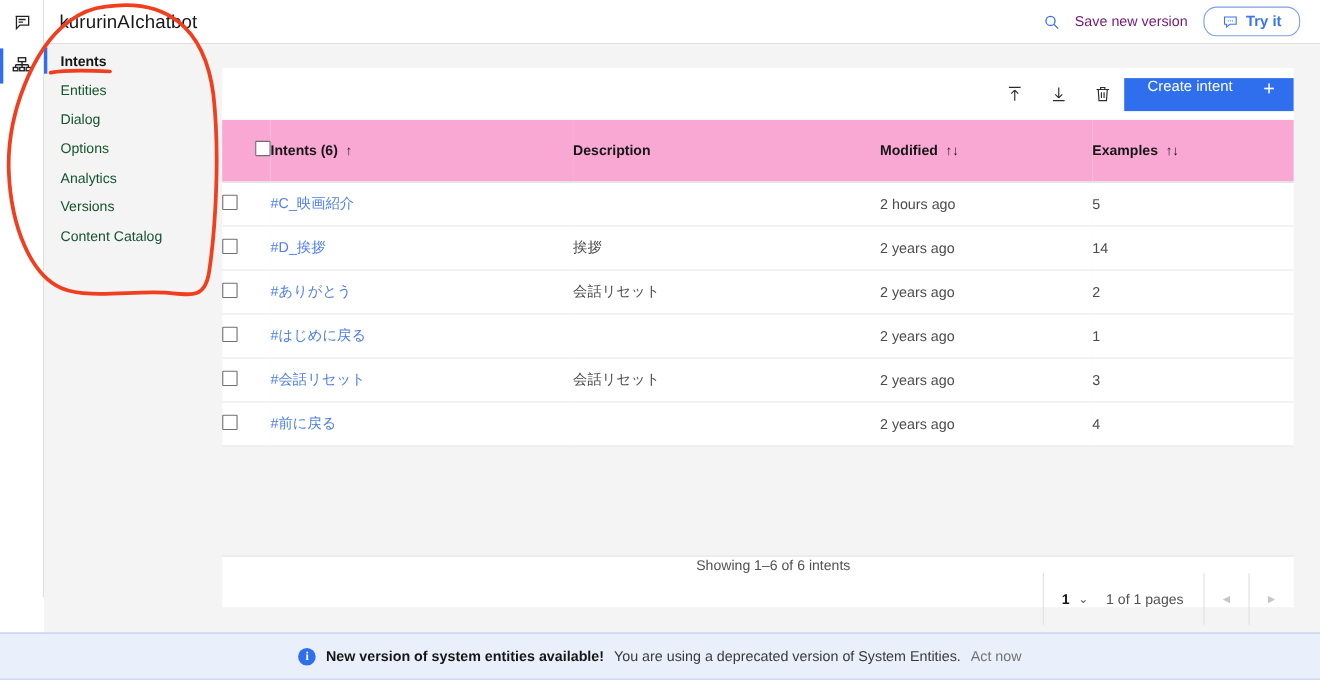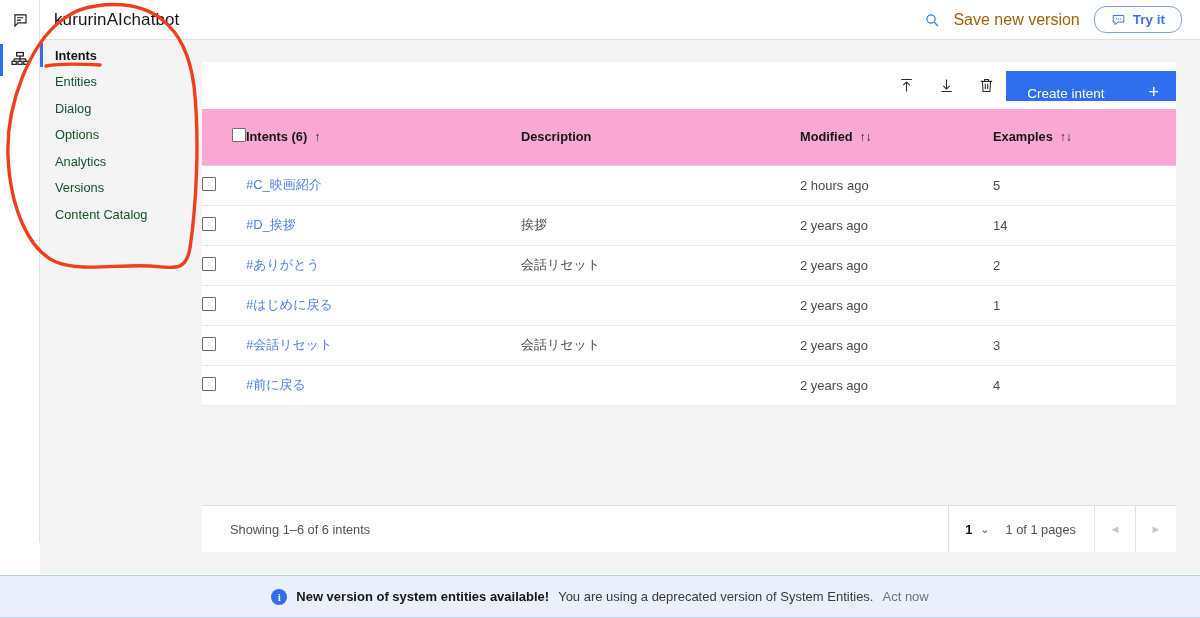--- a/index.html
+++ b/index.html
@@ -34,21 +34,21 @@
     display: flex; align-items: center;
   }
   .app-title {
     margin-left: 14px; font-size: 17px; color: #161616; letter-spacing: .1px;
   }
   .topbar-right {
     margin-left: auto; display: flex; align-items: center; height: 40px;
   }
   .search-icon { width: 26px; display:flex; align-items:center; justify-content:center; color:#2f6fed; }
   .save-version {
-    font-size: 16px; color: #a16207; padding: 0 14px 0 8px;
+    font-size: 13px; color: #701a75; padding: 0 14px 0 8px;
   }
   .tryit {
     display: flex; align-items: center; gap: 7px;
     height: 27px; padding: 0 16px; margin-right: 18px;
     border: 1px solid #7f9fe8; border-radius: 12px;
     background: #fff; color: #3b74ef; font-size: 13.5px; font-weight: 700;
   }
   .tryit svg { display: block; }
 
   
@@ -76,22 +76,22 @@
   .table-toolbar {
     height: 47px; background: #ffffff;
     display: flex; align-items: center; justify-content: flex-end;
   }
   .tb-icon {
     width: 40px; height: 47px; display: flex; align-items: center;
     justify-content: center; color: #2c2c2c;
   }
   .tb-icon svg { display:block; }
   .create-btn {
-    display: flex; align-items: flex-end; height: 30px; padding: 0 17px 0 21px;
-    background: #2f6fed; color: #fff; font-size: 13.5px; gap: 44px; white-space: nowrap;
+    display: flex; align-items: flex-start; height: 30px; padding: 0 17px 0 21px;
+    background: #2f6fed; color: #fff; font-size: 13.5px; gap: 28px; white-space: nowrap;
   }
   .create-btn .plus { font-size: 18px; line-height: 1; font-weight: 400; }
 
   table.intents { width: 974px; border-collapse: collapse; table-layout: fixed; }
   table.intents thead th {
     background: #f9a8d4; height: 56px; font-size: 12.8px; font-weight: 700;
     color: #161616; text-align: right; padding: 0;
     border-bottom: 1px solid #d5d5d5;
   }
   table.intents tbody td {
@@ -112,21 +112,21 @@
   }
   td .intent-link { color: #4d7fe8; font-size: 13px; }
   td.desc { color: #4c4c4c; }
   td.mod  { color: #5c5c5c; font-size: 12.8px; }
   td.ex   { color: #8d8d8d; font-size: 12.8px; }
 
   
   .pagination {
     position: absolute; left: 17px; top: 465px; width: 974px; height: 47px;
     background: #ffffff; border-top: 1px solid #e0e0e0;
-    display: flex; align-items: center; font-size: 12.8px; color: #525252;
+    display: flex; align-items: center; font-size: 12.8px; color: #525252; flex-direction: column;
   }
   .showing { padding-left: 28px; }
   .pg-right { margin-left: auto; display: flex; align-items: center; height: 47px; }
   .pg-sel {
     display:flex; align-items:center; gap:8px; padding: 0 14px 0 16px;
     border-left: 1px solid #e0e0e0; height: 47px; color:#161616; font-weight:700;
   }
   .pg-sel .caret { font-weight: 400; color:#5c5c5c; font-size: 11px; }
   .pg-count { padding: 0 18px 0 2px; color:#525252; height:47px; display:flex; align-items:center; }
   .pg-arrow {

